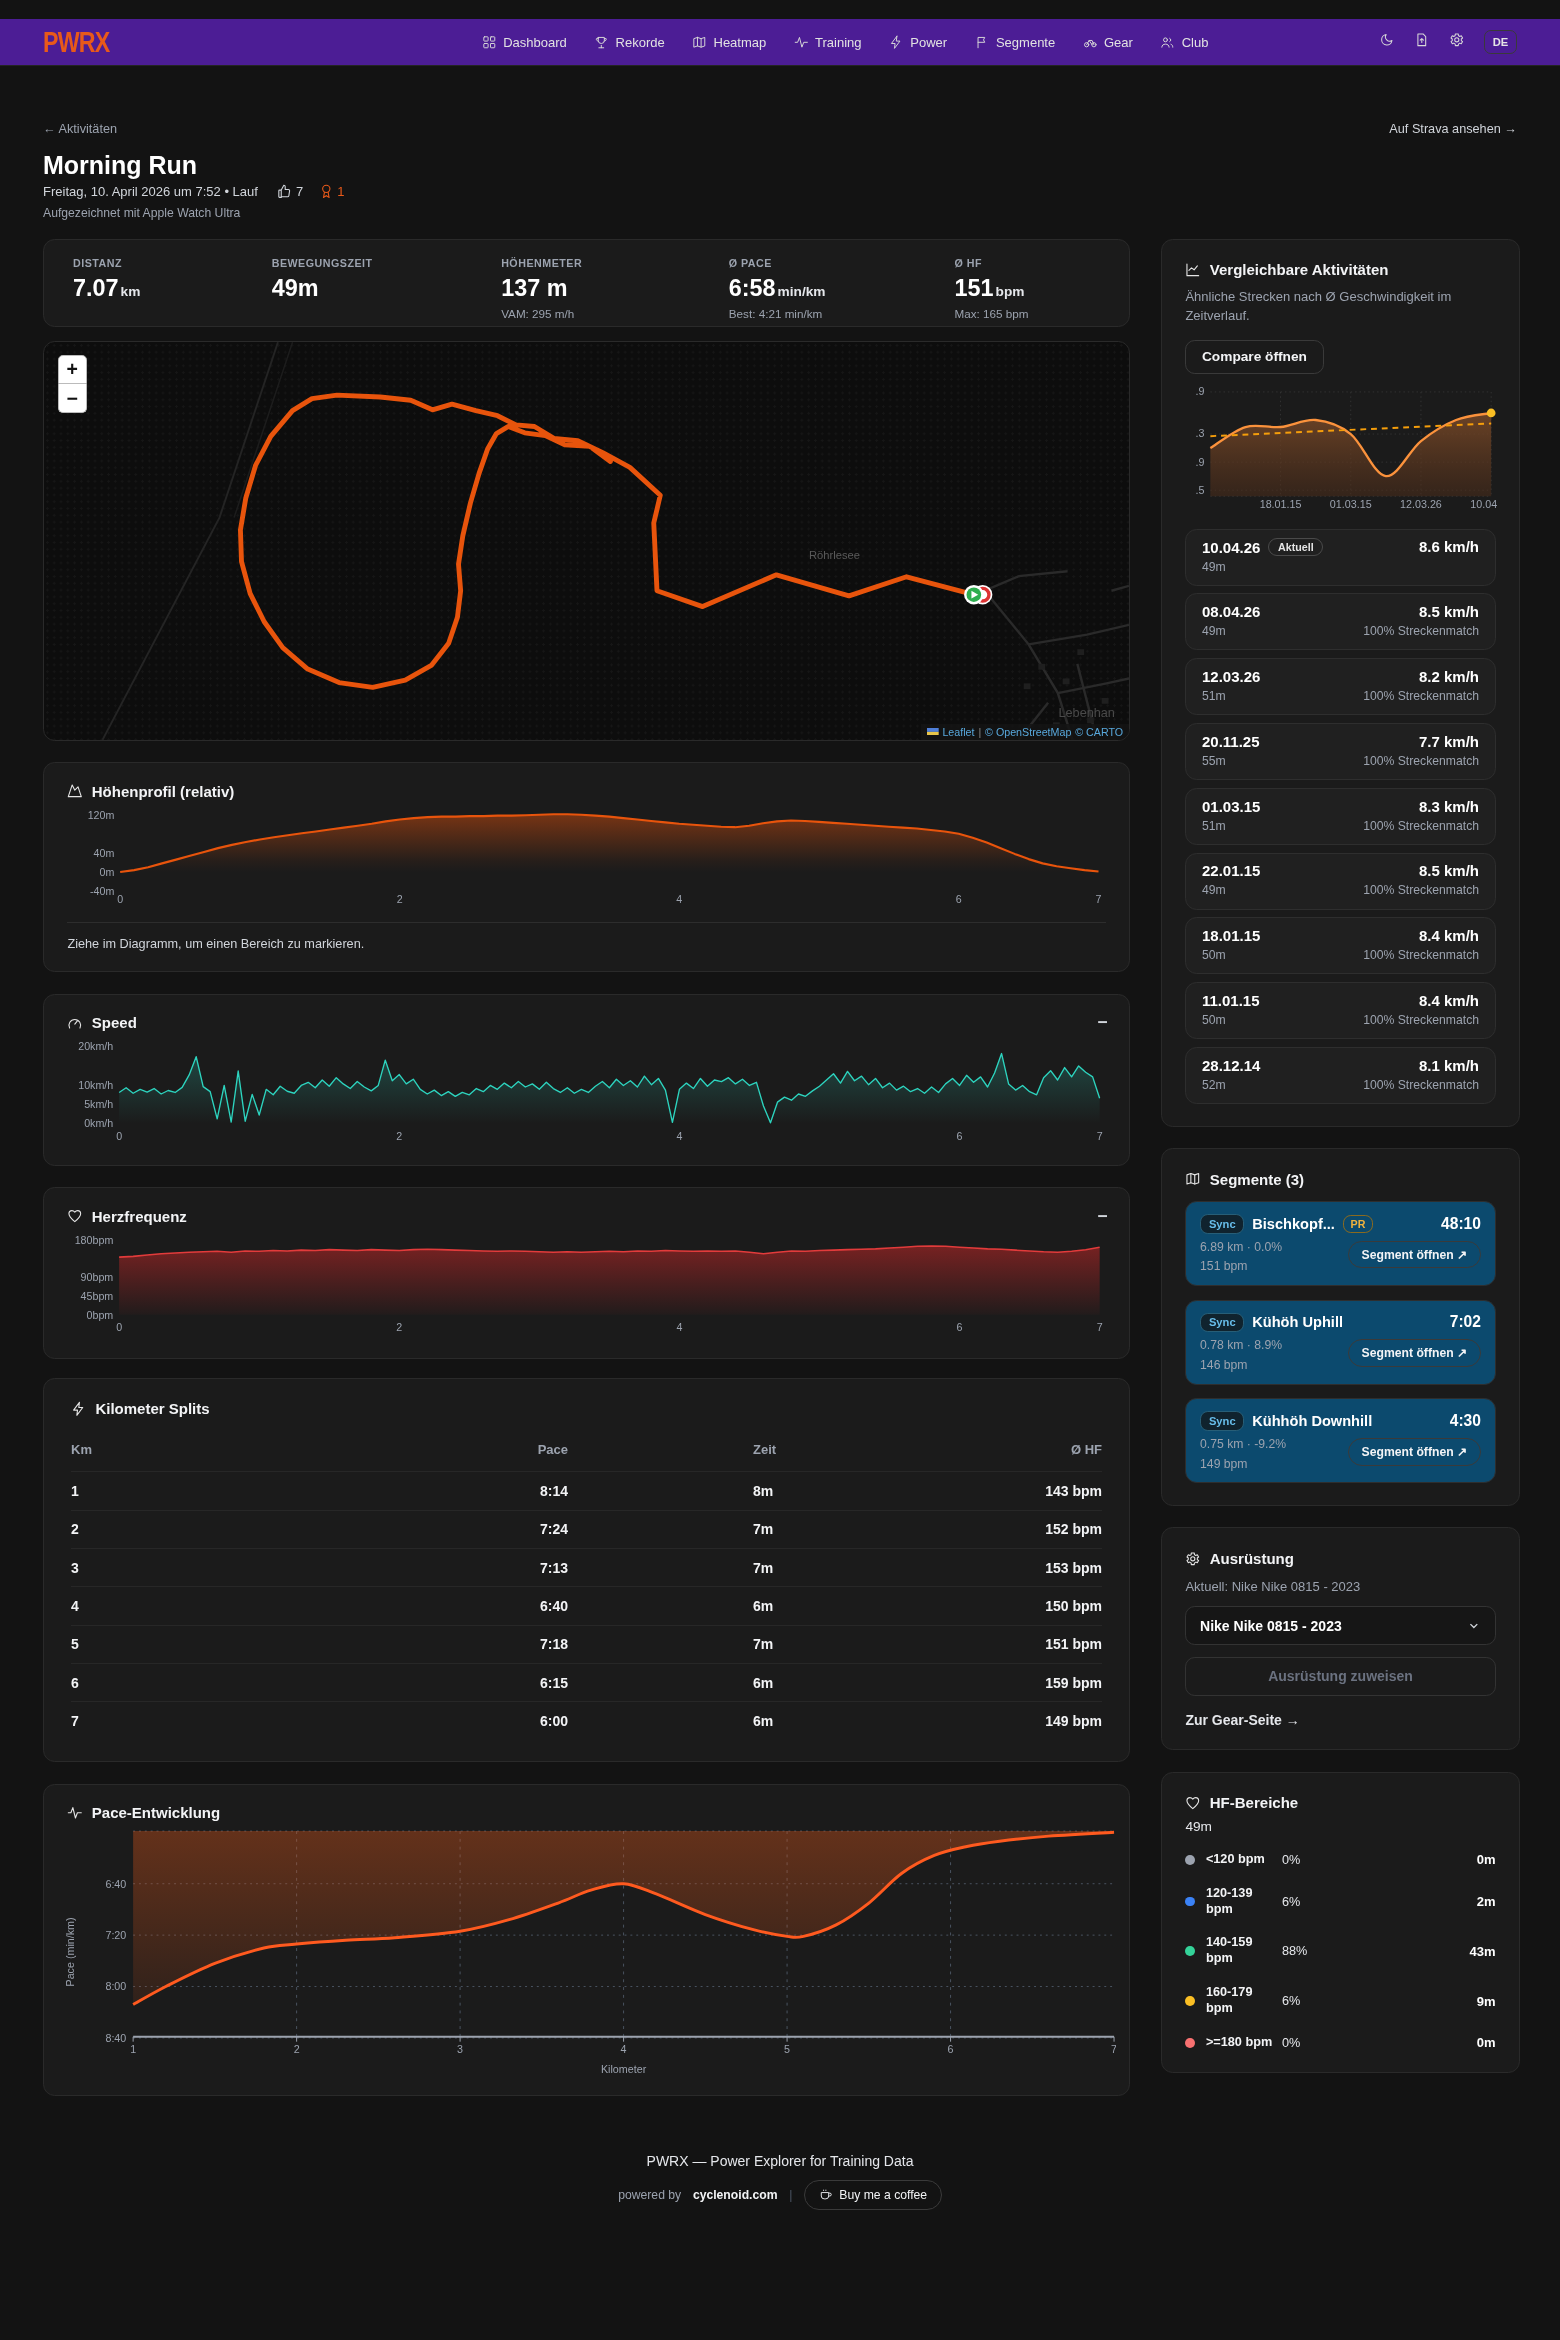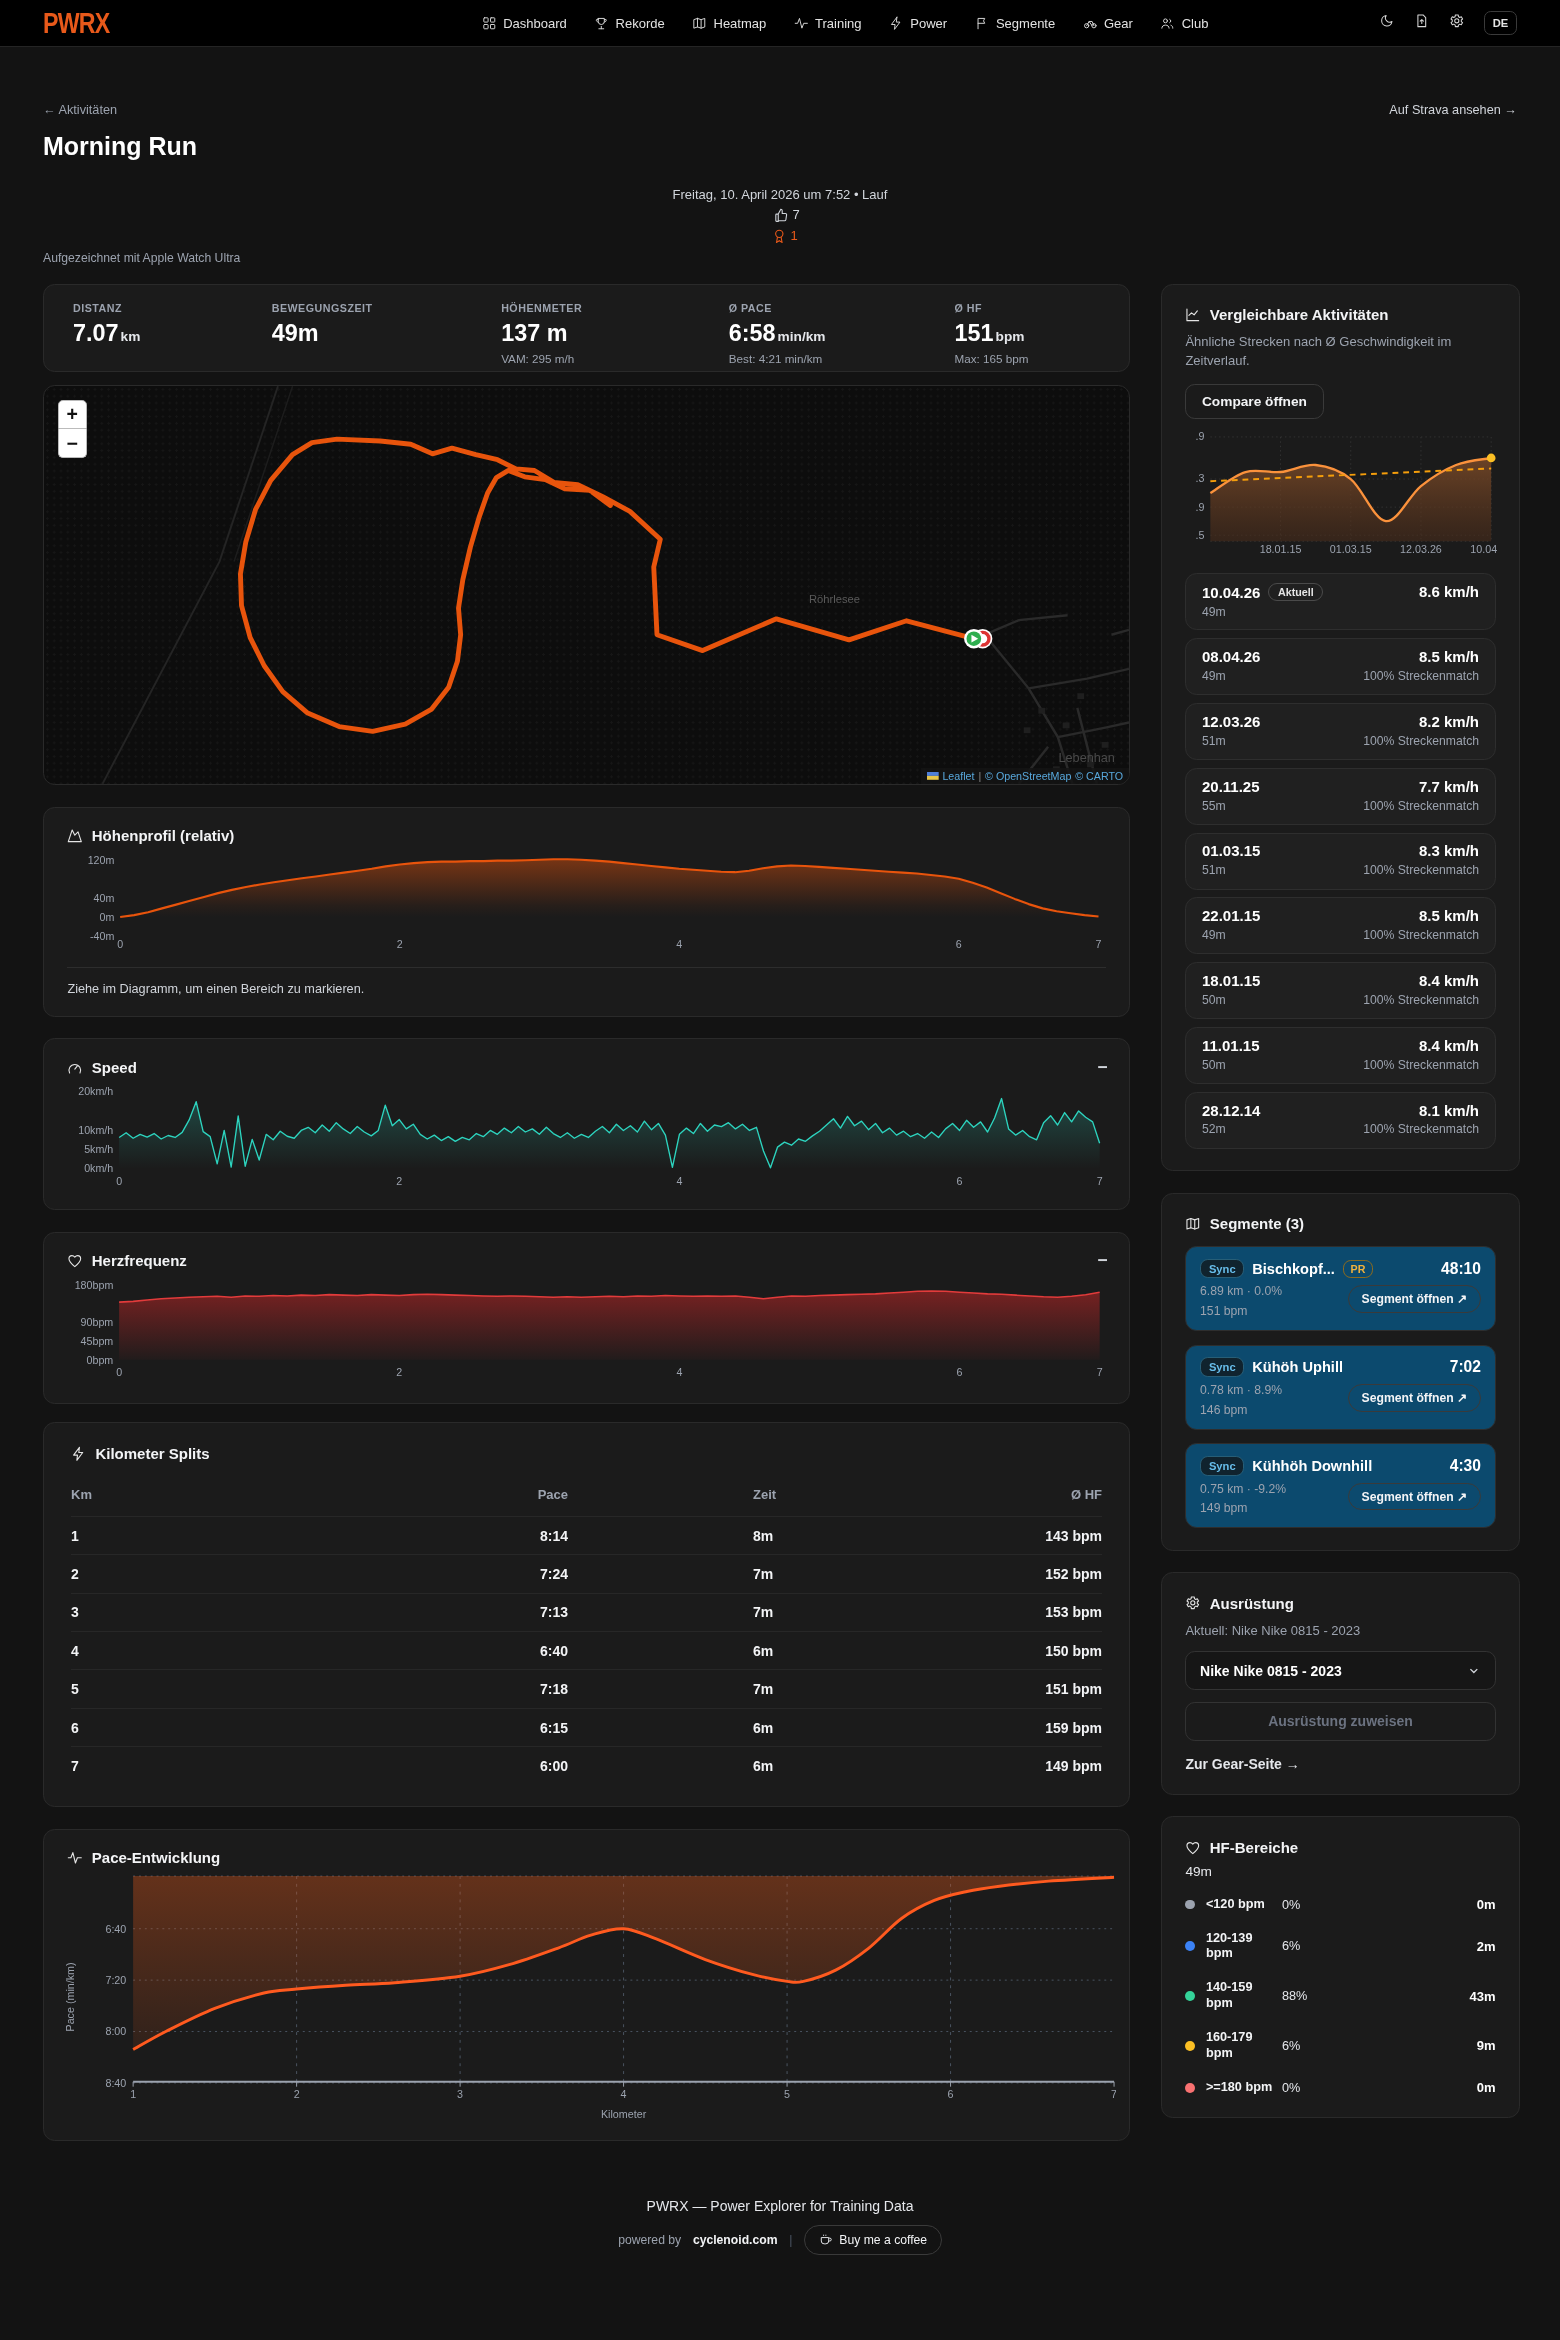--- a/index.html
+++ b/index.html
@@ -1,39 +1,39 @@
 <!DOCTYPE html>
 <html><head>
 <meta charset="utf-8">
 <style>
   * { margin:0; padding:0; box-sizing:border-box; }
   html,body { width:1560px; height:2341px; background:#131313; color:#e5e7eb;
     font-family:"Liberation Sans", sans-serif; overflow:hidden; }
   
-  .nav { height:47px; background:#000000; border-bottom:1px solid #242424;
-    display:flex; align-items:center; padding:0 43px; }
+  .nav { height:47px; background:#4c1d95; border-bottom:1px solid #242424;
+    display:flex; align-items:center; padding:0 43px;margin-top:19px; }
   .brand { color:#e8591a; font-weight:800; font-size:29px; letter-spacing:-1px;
     transform:scaleX(0.8); transform-origin:left center; width:107px; }
   .nav-items { display:flex; align-items:center; gap:7.8px; margin-left:322px; }
   .nav-item { display:flex; align-items:center; gap:6.8px; padding:5.9px 9.8px;
     font-size:13px; color:#e2e2e2; cursor:pointer; }
   .nav-item svg { width:14.6px; height:14.6px; stroke:#d8d8d8; fill:none; stroke-width:1.6;
     stroke-linecap:round; stroke-linejoin:round; }
   .nav-right { margin-left:auto; display:flex; align-items:center; gap:19.5px; }
   .nav-right .ibtn svg { width:15.6px; height:15.6px; stroke:#d8d8d8; fill:none; stroke-width:1.6;
     stroke-linecap:round; stroke-linejoin:round; }
   .lang { border:1px solid #3a3a3a; border-radius:6.8px; padding:4.9px 7.8px; font-size:11.2px;
     font-weight:700; color:#e5e5e5; }
   
   .wrap { padding:0 43px; }
   .crumbrow { display:flex; justify-content:space-between; margin-top:56px;
     font-size:12.7px; color:#9ca3af; }
   .strava { color:#d1d5db; }
   .title { font-size:25px; font-weight:700; color:#fff; margin-top:14.6px; }
-  .dateline { margin-top:26px; font-size:13px; color:#d1d5db; display:flex; align-items:center; gap:5.9px;flex-direction:column; }
+  .dateline { margin-top:4px; font-size:13px; color:#d1d5db; display:flex; gap:5.9px; }
   .dateline .likes { margin-left:13.7px; display:flex; align-items:center; gap:3.9px; }
   .dateline .awards { margin-left:9.8px; display:flex; align-items:center; gap:3.9px; color:#e8591a; }
   .recorded { margin-top:7.8px; font-size:12.2px; color:#9ca3af; }
   
   .grid { display:flex; gap:31px; margin-top:18.5px; align-items:flex-start; }
   .colL { width:1087px; }
   .colR { width:359px; }
   .card { background:#1b1b1b; border:1px solid #2a2a2a; border-radius:11.7px; }
   
   .stats { height:88px; display:flex; padding:17.6px 29px; }

